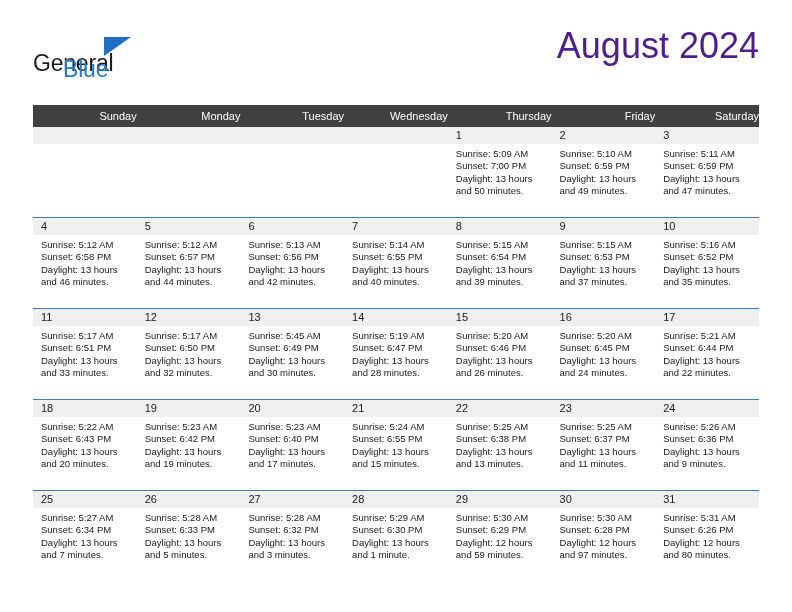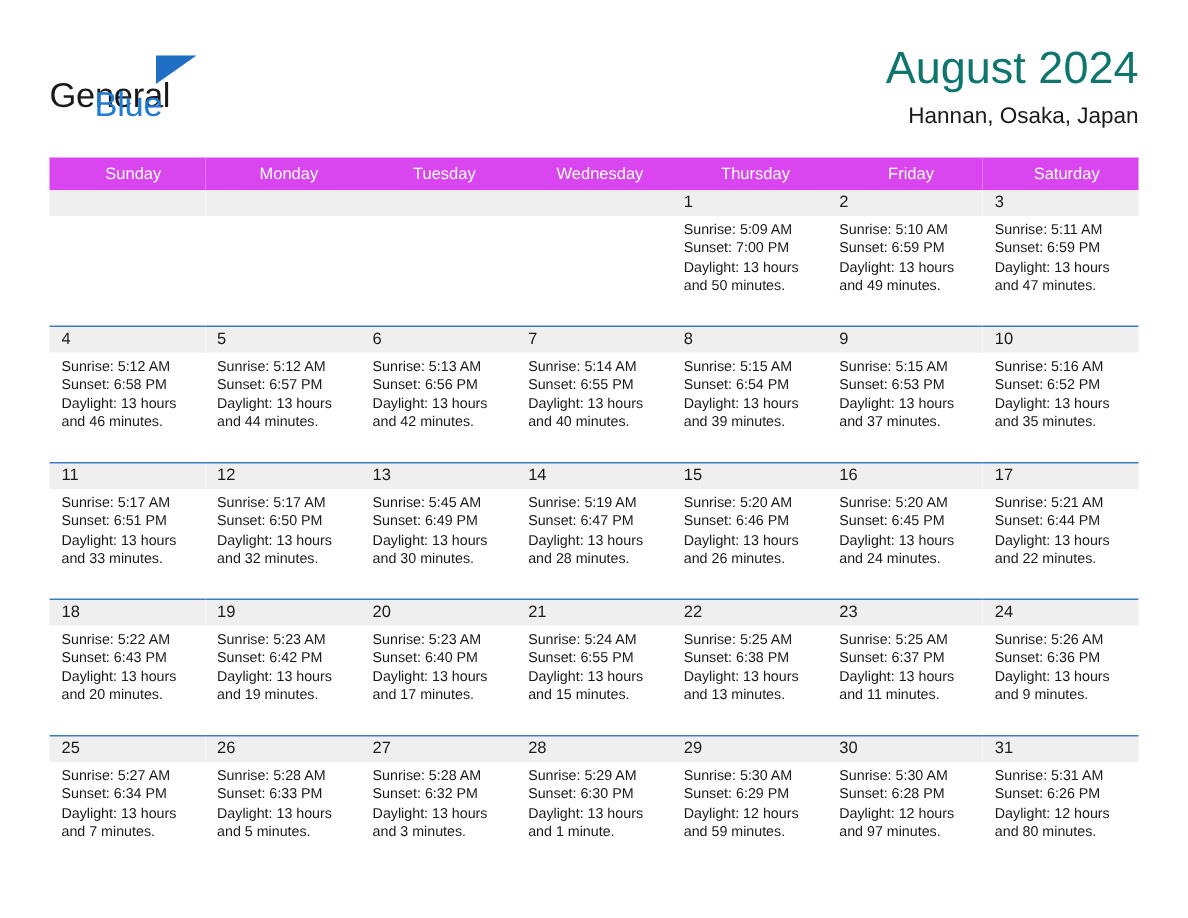--- a/index.html
+++ b/index.html
@@ -67,24 +67,24 @@
     font-family: Liberation Sans, sans-serif;
   }
 
   .title-block {
     position: absolute;
     right: 0;
     top: 0;
     text-align: right;
   }
   .cal-title {
-    font-size: 30px;
+    font-size: 36px;
     line-height: 36px;
     font-weight: normal;
-    color: #0f766e;
+    color: #4c1d95;
     white-space: nowrap;
   }
   .cal-subtitle {
     font-size: 15px;
     line-height: 22px;
     color: #1a1a1a;
     white-space: nowrap;
     margin-top: 3px;
   }
 
@@ -92,25 +92,25 @@
   .calendar {
     position: absolute;
     left: 33px;
     top: 105px;
     width: 726px;
     border-collapse: collapse;
     table-layout: fixed;
   }
 
   .calendar th {
-    background: #d946ef;
+    background: #404040;
     color: #ffffff;
     font-size: 11px;
     font-weight: normal;
-    text-align: center;
+    text-align: right;
     padding: 5px 0 5px 8px;
     height: 20px;
     box-sizing: border-box;
   }
 
   .calendar td {
     vertical-align: top;
     width: 103.7px;
     height: 90px;
     padding: 0;
@@ -155,21 +155,20 @@
   <div class="header">
 
     <div class="logo">
       <span class="logo-general">General</span>
       <span class="logo-triangle"></span>
       <span class="logo-blue">Blue</span>
     </div>
 
     <div class="title-block">
       <div class="cal-title">August 2024</div>
-      <div class="cal-subtitle">Hannan, Osaka, Japan</div>
     </div>
 
   </div>
 
   <table class="calendar">
     <thead>
       <tr>
         <th>Sunday</th>
         <th>Monday</th>
         <th>Tuesday</th>

